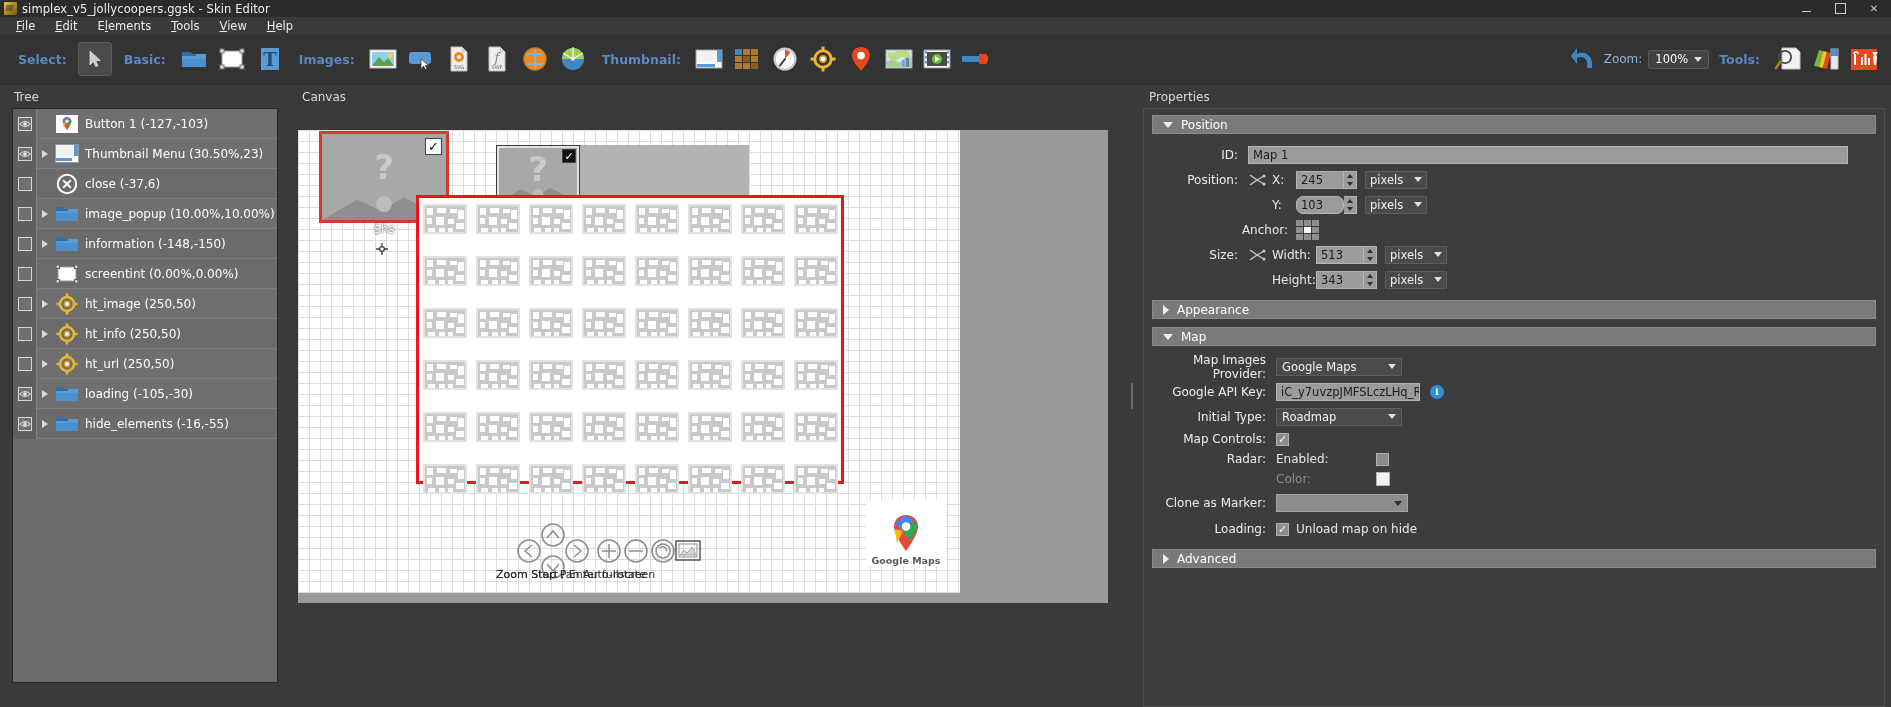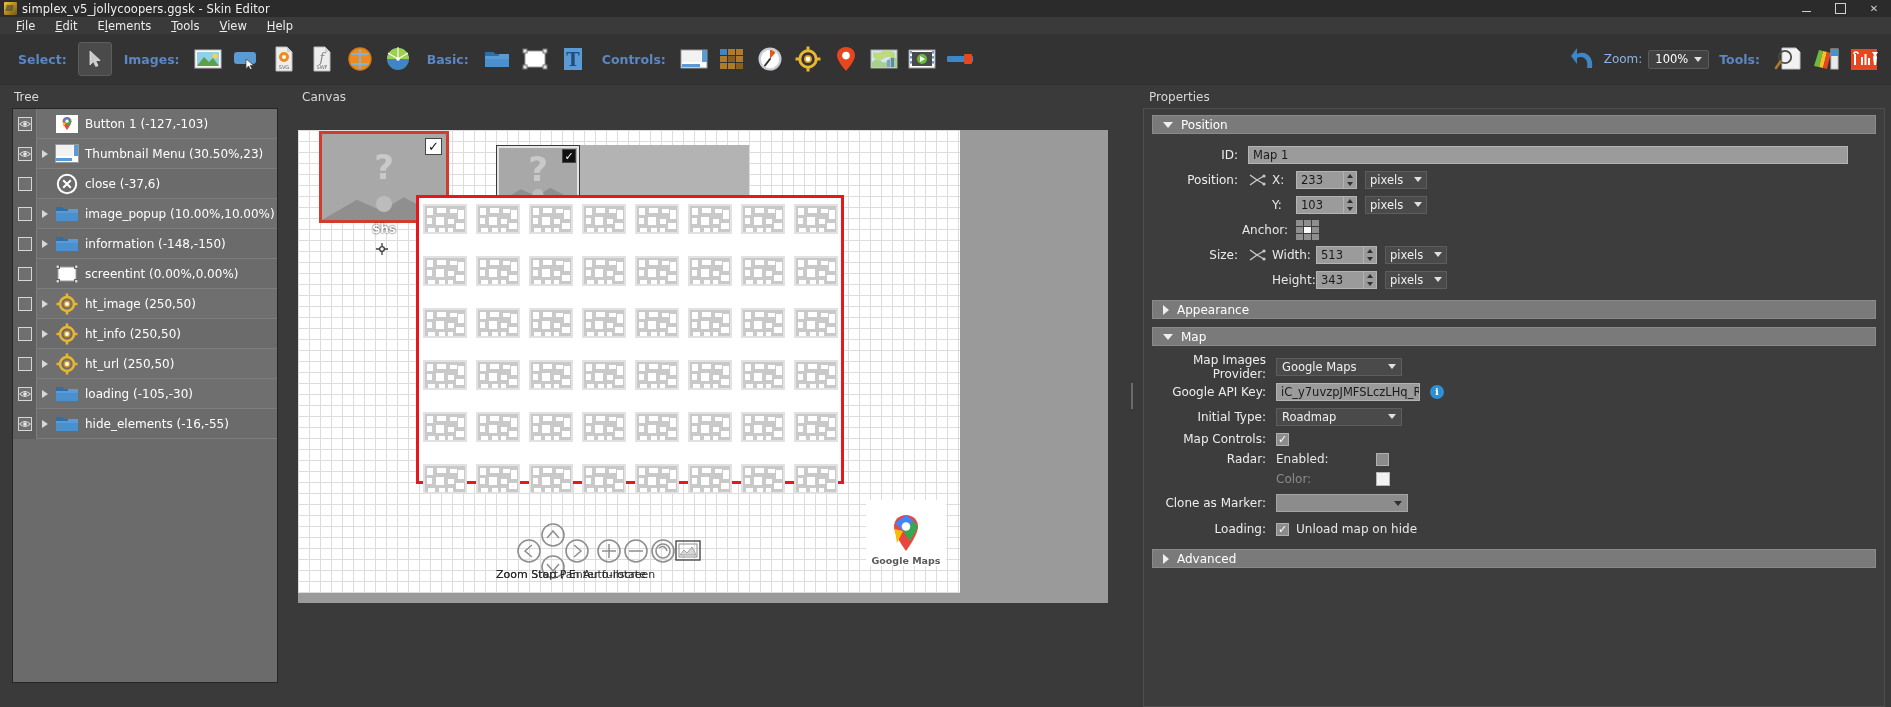--- a/index.html
+++ b/index.html
@@ -263,20 +263,46 @@
   <div class="tgroup">
     <span class="tlabel">Select:</span>
     <div class="tbtn sel">
       <svg class="ic" width="20" height="20" viewBox="0 0 20 20">
           <path d="M5 2 L5 16 L8.4 12.6 L10.8 17.6 L13 16.5 L10.6 11.7 L15.2 11.4 Z" fill="#c9c9c9" stroke="#efefef" stroke-width="0.7"></path>
         </svg>
     </div>
   </div>
 
   <div class="tgroup">
+    <span class="tlabel">Basic:</span>
+    <div class="tbtn">
+      <svg class="ic" width="26" height="22" viewBox="0 0 26 22">
+          <path d="M1 4 h8 l2 2 h14 v13 H1 Z" fill="#5b9bd5"></path>
+          <path d="M1 4 h8 l2 2 h4 v2 H1 Z" fill="#2f6fa8"></path>
+          <rect x="1" y="11" width="24" height="8" fill="#4a90cf"></rect>
+        </svg>
+    </div>
+    <div class="tbtn">
+      <svg class="ic" width="26" height="22" viewBox="0 0 26 22">
+          <rect x="3" y="3" width="20" height="16" fill="#fff" stroke="#9a9a9a"></rect>
+          <rect x="1" y="1" width="4" height="4" fill="#e0e0e0" stroke="#777"></rect>
+          <rect x="21" y="1" width="4" height="4" fill="#e0e0e0" stroke="#777"></rect>
+          <rect x="1" y="17" width="4" height="4" fill="#e0e0e0" stroke="#777"></rect>
+          <rect x="21" y="17" width="4" height="4" fill="#e0e0e0" stroke="#777"></rect>
+        </svg>
+    </div>
+    <div class="tbtn">
+      <svg class="ic" width="24" height="24" viewBox="0 0 24 24">
+          <rect x="3" y="1" width="18" height="22" fill="#5b9bd5"></rect>
+          <text x="12" y="19" font-size="18" font-family="DejaVu Serif, serif" font-weight="bold" fill="#1f4e79" text-anchor="middle">T</text>
+        </svg>
+    </div>
+  </div>
+
+  <div class="tgroup">
     <span class="tlabel">Images:</span>
     <div class="tbtn">
       <svg class="ic" width="28" height="22" viewBox="0 0 28 22">
           <rect x="1" y="2" width="26" height="18" fill="#fff" stroke="#bbb"></rect>
           <rect x="3" y="4" width="22" height="14" fill="#8fd0ea"></rect>
           <circle cx="21" cy="8" r="2.6" fill="#f5d44a"></circle>
           <path d="M3 18 L10 9 L15 14 L19 10 L25 18 Z" fill="#5ba145"></path>
         </svg>
     </div>
     <div class="tbtn">
@@ -313,47 +339,21 @@
       <svg class="ic" width="26" height="26" viewBox="0 0 26 26">
           <circle cx="13" cy="13" r="11" fill="#3f86c4"></circle>
           <path d="M2 13 a11 11 0 0 1 22 0 Z" fill="#9ed04e"></path>
           <path d="M13 13 L3 7 M13 13 L23 7 M13 13 L13 1" stroke="#fff" stroke-width="1.1"></path>
           <circle cx="13" cy="13" r="1.8" fill="#fff"></circle>
         </svg>
     </div>
   </div>
 
   <div class="tgroup">
-    <span class="tlabel">Basic:</span>
-    <div class="tbtn">
-      <svg class="ic" width="26" height="22" viewBox="0 0 26 22">
-          <path d="M1 4 h8 l2 2 h14 v13 H1 Z" fill="#5b9bd5"></path>
-          <path d="M1 4 h8 l2 2 h4 v2 H1 Z" fill="#2f6fa8"></path>
-          <rect x="1" y="11" width="24" height="8" fill="#4a90cf"></rect>
-        </svg>
-    </div>
-    <div class="tbtn">
-      <svg class="ic" width="26" height="22" viewBox="0 0 26 22">
-          <rect x="3" y="3" width="20" height="16" fill="#fff" stroke="#9a9a9a"></rect>
-          <rect x="1" y="1" width="4" height="4" fill="#e0e0e0" stroke="#777"></rect>
-          <rect x="21" y="1" width="4" height="4" fill="#e0e0e0" stroke="#777"></rect>
-          <rect x="1" y="17" width="4" height="4" fill="#e0e0e0" stroke="#777"></rect>
-          <rect x="21" y="17" width="4" height="4" fill="#e0e0e0" stroke="#777"></rect>
-        </svg>
-    </div>
-    <div class="tbtn">
-      <svg class="ic" width="24" height="24" viewBox="0 0 24 24">
-          <rect x="3" y="1" width="18" height="22" fill="#5b9bd5"></rect>
-          <text x="12" y="19" font-size="18" font-family="DejaVu Serif, serif" font-weight="bold" fill="#1f4e79" text-anchor="middle">T</text>
-        </svg>
-    </div>
-  </div>
-
-  <div class="tgroup">
-    <span class="tlabel">Controls:</span>
+    <span class="tlabel">Thumbnail:</span>
     <div class="tbtn">
       <svg class="ic" width="28" height="22" viewBox="0 0 28 22">
           <rect x="1" y="2" width="26" height="18" fill="#fff" stroke="#999"></rect>
           <rect x="22" y="2" width="5" height="12" fill="#5b9bd5"></rect>
           <rect x="2" y="16" width="18" height="3" fill="#5b9bd5"></rect>
           <rect x="2" y="3" width="19" height="11" fill="#f2f2f2"></rect>
         </svg>
     </div>
     <div class="tbtn">
       <svg class="ic" width="26" height="22" viewBox="0 0 26 22">
@@ -679,21 +679,21 @@
       <div class="canvas-gray"></div>
       <div class="canvas-bottombar"></div>
 
       <div class="thumb-strip"></div>
 
       <div class="thumb-sel">
         <div class="ph-img" style="position:absolute;inset:0;">
           <div class="ph-mount"></div>
         </div>
         <div class="chk-sq" style="right:4px;top:4px;">✓</div>
-        <div style="position:absolute;left:50%;bottom:-16px;transform:translateX(-50%);font-size:12px;color:#fff;font-weight:bold;text-shadow:0 0 2px #000">$hs</div>
+        <div style="position:absolute;left:50%;bottom:-16px;transform:translateX(-50%);font-size:12px;color:#fff;font-weight:normal;text-shadow:0 0 2px #000">$hs</div>
         <div style="position:absolute;left:50%;bottom:8px;transform:translateX(-50%);width:16px;height:16px;border-radius:50%;background:#bcbcbc;"></div>
       </div>
 
       <div style="position:absolute;left:198px;top:37px;width:84px;height:60px;background:#e4e4e4;border:1px solid #3a3a3a;">
         <div class="ph-img" style="position:absolute;inset:2px;">
             <div class="ph-mount"></div>
           </div>
         <div class="chk-sq" style="right:3px;top:3px;width:14px;height:14px;background:#111;color:#fff;font-size:11px;">✓</div>
         <div style="position:absolute;left:50%;bottom:4px;transform:translateX(-50%);width:11px;height:11px;border-radius:50%;background:#bcbcbc;"></div>
       </div>
@@ -1399,36 +1399,36 @@
         <span class="plabel">Position:</span>
         <span class="link-ic">
           <svg width="18" height="16" viewBox="0 0 18 16">
               <path d="M2 3 L9 8 L2 13" stroke="#c8c8c8" stroke-width="1.4" fill="none"></path>
               <path d="M9 8 L16 4 M9 8 L16 12" stroke="#c8c8c8" stroke-width="1.4" fill="none"></path>
               <circle cx="16" cy="4" r="1.6" fill="#c8c8c8"></circle>
               <circle cx="16" cy="12" r="1.6" fill="#c8c8c8"></circle>
             </svg>
         </span>
         <span style="width:24px;font-size:12px;">X:</span>
-        <div class="pinput" style="width:48px;">233</div>
+        <div class="pinput" style="width:48px;">245</div>
         <div class="spin">
             <span class="up"></span>
             <span class="dn"></span>
           </div>
         <div class="unitsel">
           <span>pixels</span>
           <span class="caret-d"></span>
         </div>
       </div>
 
       <div class="prow">
         <span class="plabel"></span>
         <span class="link-ic"></span>
         <span style="width:24px;font-size:12px;">Y:</span>
-        <div class="pinput" style="width:48px;">103</div>
+        <div class="pinput" style="width:48px;border-radius:7px;">103</div>
         <div class="spin">
             <span class="up"></span>
             <span class="dn"></span>
           </div>
         <div class="unitsel">
           <span>pixels</span>
           <span class="caret-d"></span>
         </div>
       </div>
 

